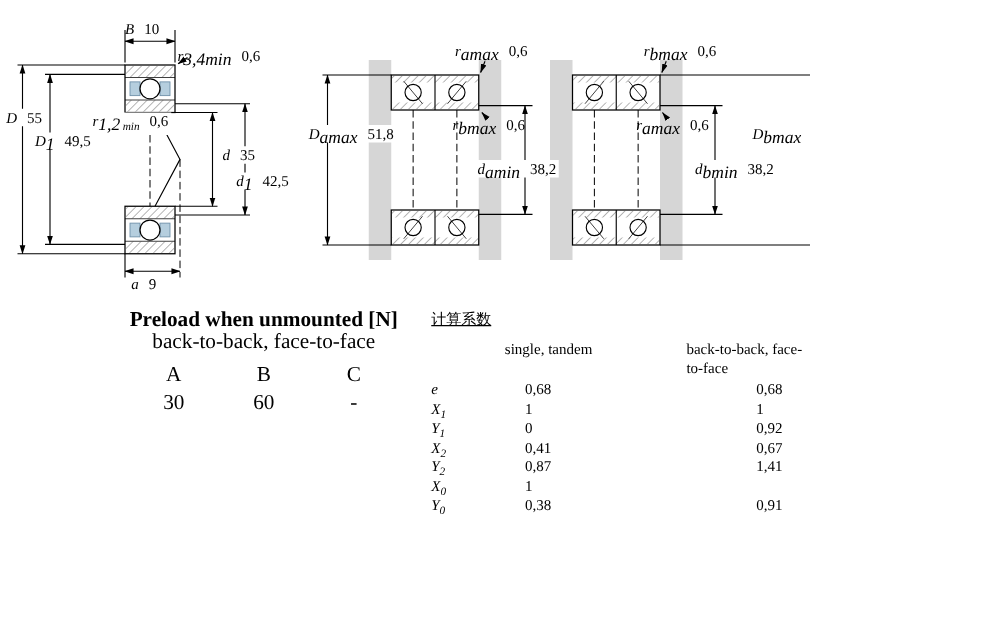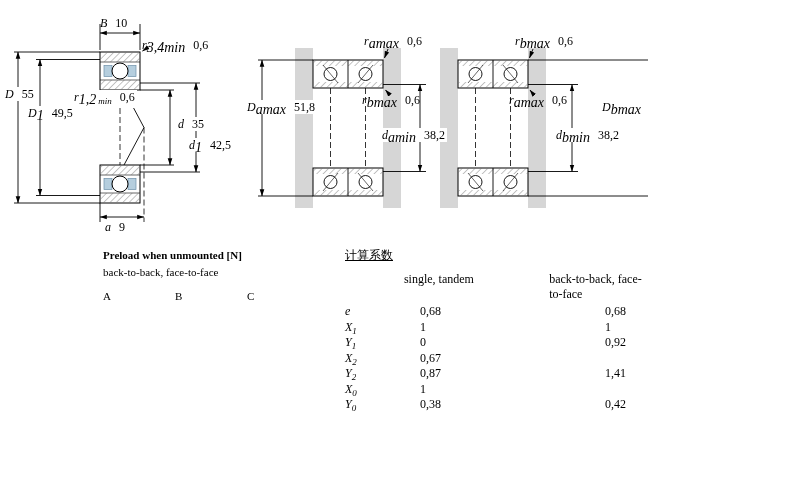--- a/index.html
+++ b/index.html
@@ -16,21 +16,21 @@
   .dash { stroke:#000; stroke-width:0.8; stroke-dasharray:6 3; fill:none; }
 
   
   .dim { position:absolute; font-size:12px; font-style:italic; line-height:14px; white-space:nowrap; }
   .dim sub { font-size:14px; font-style:italic; line-height:0; }
   .dim .sfx { font-size:9px; vertical-align:sub; margin-left:2px; font-style:italic; }
   .dim .val { font-style:normal; margin-left:8px; }
   .dim.bg { background:#ffffff; padding:0 2px; }
 
   
-  .preload { position:absolute; left:103px; top:248px; font-size:11px; }
+  .preload { position:absolute; left:103px; top:248px; font-size:17px;text-align:center; }
   .ptitle { font-weight:bold; line-height:15px; }
   .psub { margin-top:2px; line-height:15px; }
   .prow { display:flex; }
   .prow span { width:72px; }
   .phead { margin-top:10px; }
   .pvals { margin-top:2px; }
 
   
   .factors { position:absolute; left:345px; top:248px; font-size:12px; }
   .ftitle { line-height:15px;text-decoration:underline; }
@@ -204,20 +204,25 @@
   <span class="dim bg" style="left:600px;top:100px"><i>D</i><sub>bmax</sub><span class="val">51,8</span></span>
 
   <div class="preload">
     <div class="ptitle">Preload when unmounted [N]</div>
     <div class="psub">back-to-back, face-to-face</div>
     <div class="prow phead">
       <span>A</span>
       <span>B</span>
       <span>C</span>
     </div>
+    <div class="prow pvals">
+      <span>30</span>
+      <span>60</span>
+      <span>-</span>
+    </div>
   </div>
 
   <div class="factors">
     <div class="ftitle">计算系数</div>
     <div class="fhead">
       <span class="flabel"></span>
       <span class="fc1">single, tandem</span>
       <span class="fc2">back-to-back, face-to-face</span>
     </div>
     <div class="frow">
@@ -230,31 +235,32 @@
       <span class="fc1">1</span>
       <span class="fc2">1</span>
     </div>
     <div class="frow">
       <span class="flabel"><i>Y</i><sub>1</sub></span>
       <span class="fc1">0</span>
       <span class="fc2">0,92</span>
     </div>
     <div class="frow">
       <span class="flabel"><i>X</i><sub>2</sub></span>
+      <span class="fc1">0,41</span>
       <span class="fc2">0,67</span>
     </div>
     <div class="frow">
       <span class="flabel"><i>Y</i><sub>2</sub></span>
       <span class="fc1">0,87</span>
       <span class="fc2">1,41</span>
     </div>
     <div class="frow">
       <span class="flabel"><i>X</i><sub>0</sub></span>
       <span class="fc2">1</span>
     </div>
     <div class="frow">
       <span class="flabel"><i>Y</i><sub>0</sub></span>
       <span class="fc1">0,38</span>
-      <span class="fc2">0,42</span>
+      <span class="fc2">0,91</span>
     </div>
   </div>
 
 </div>
 
 </body></html>

